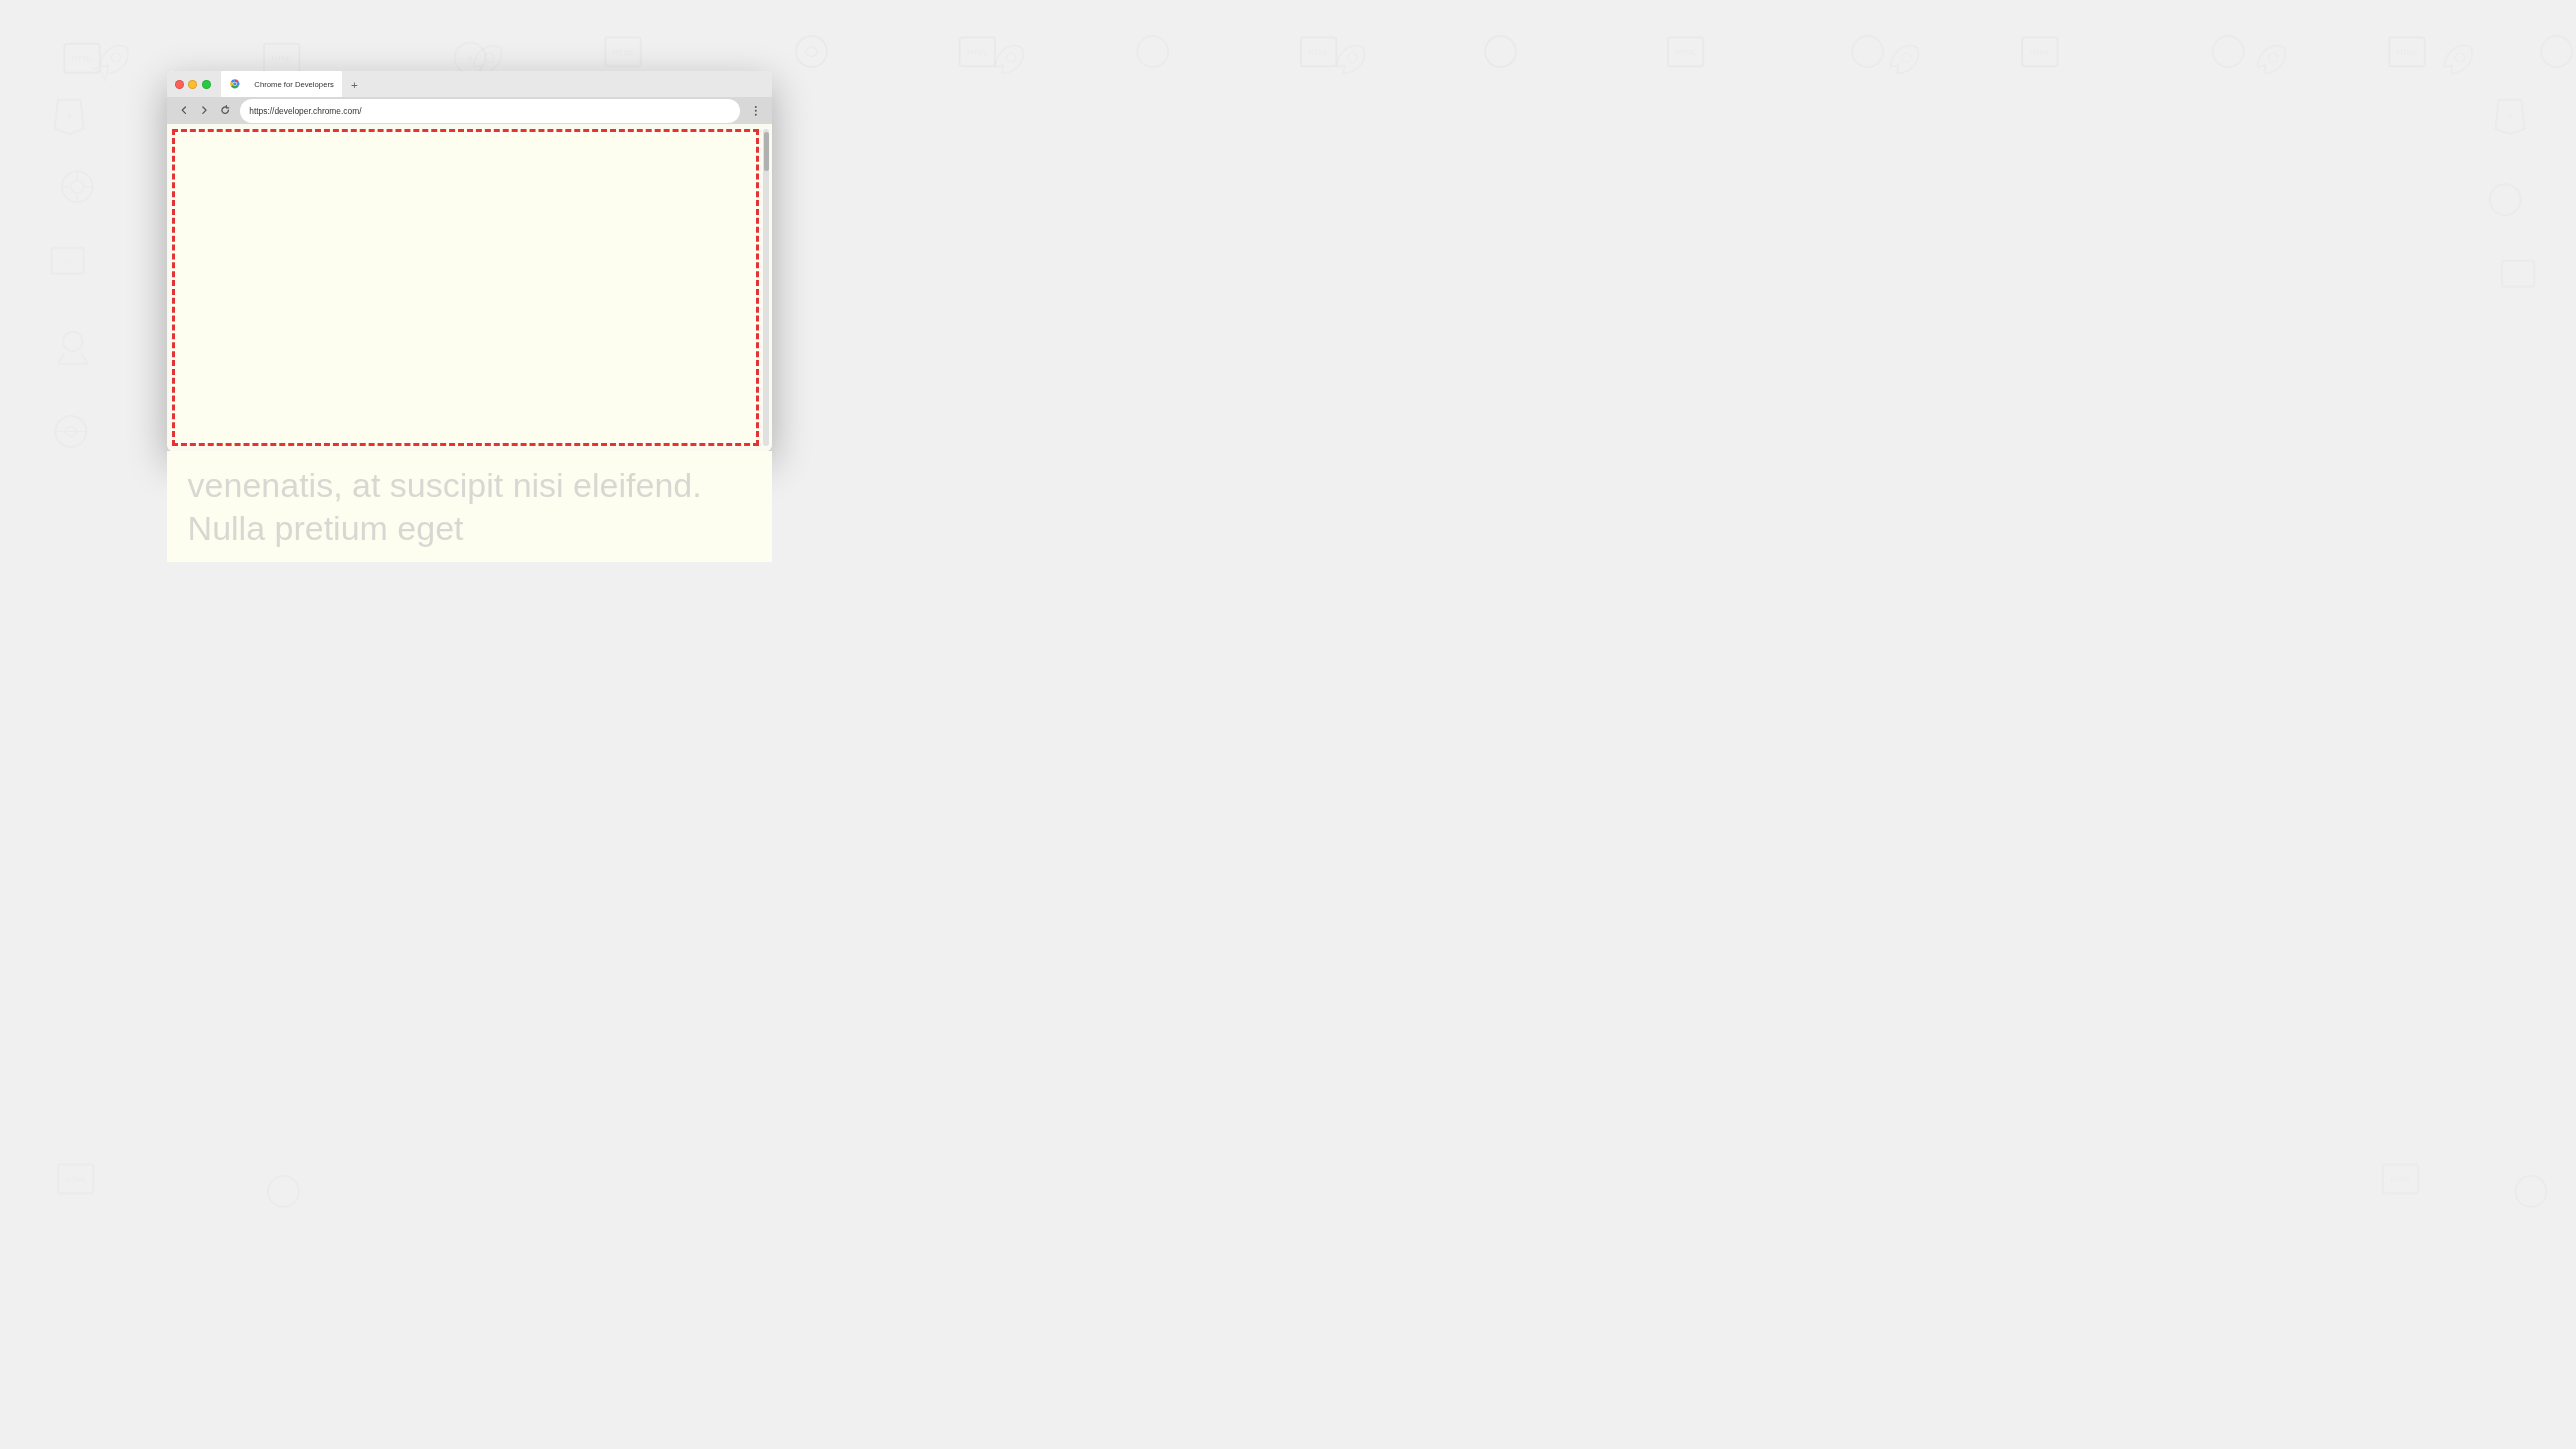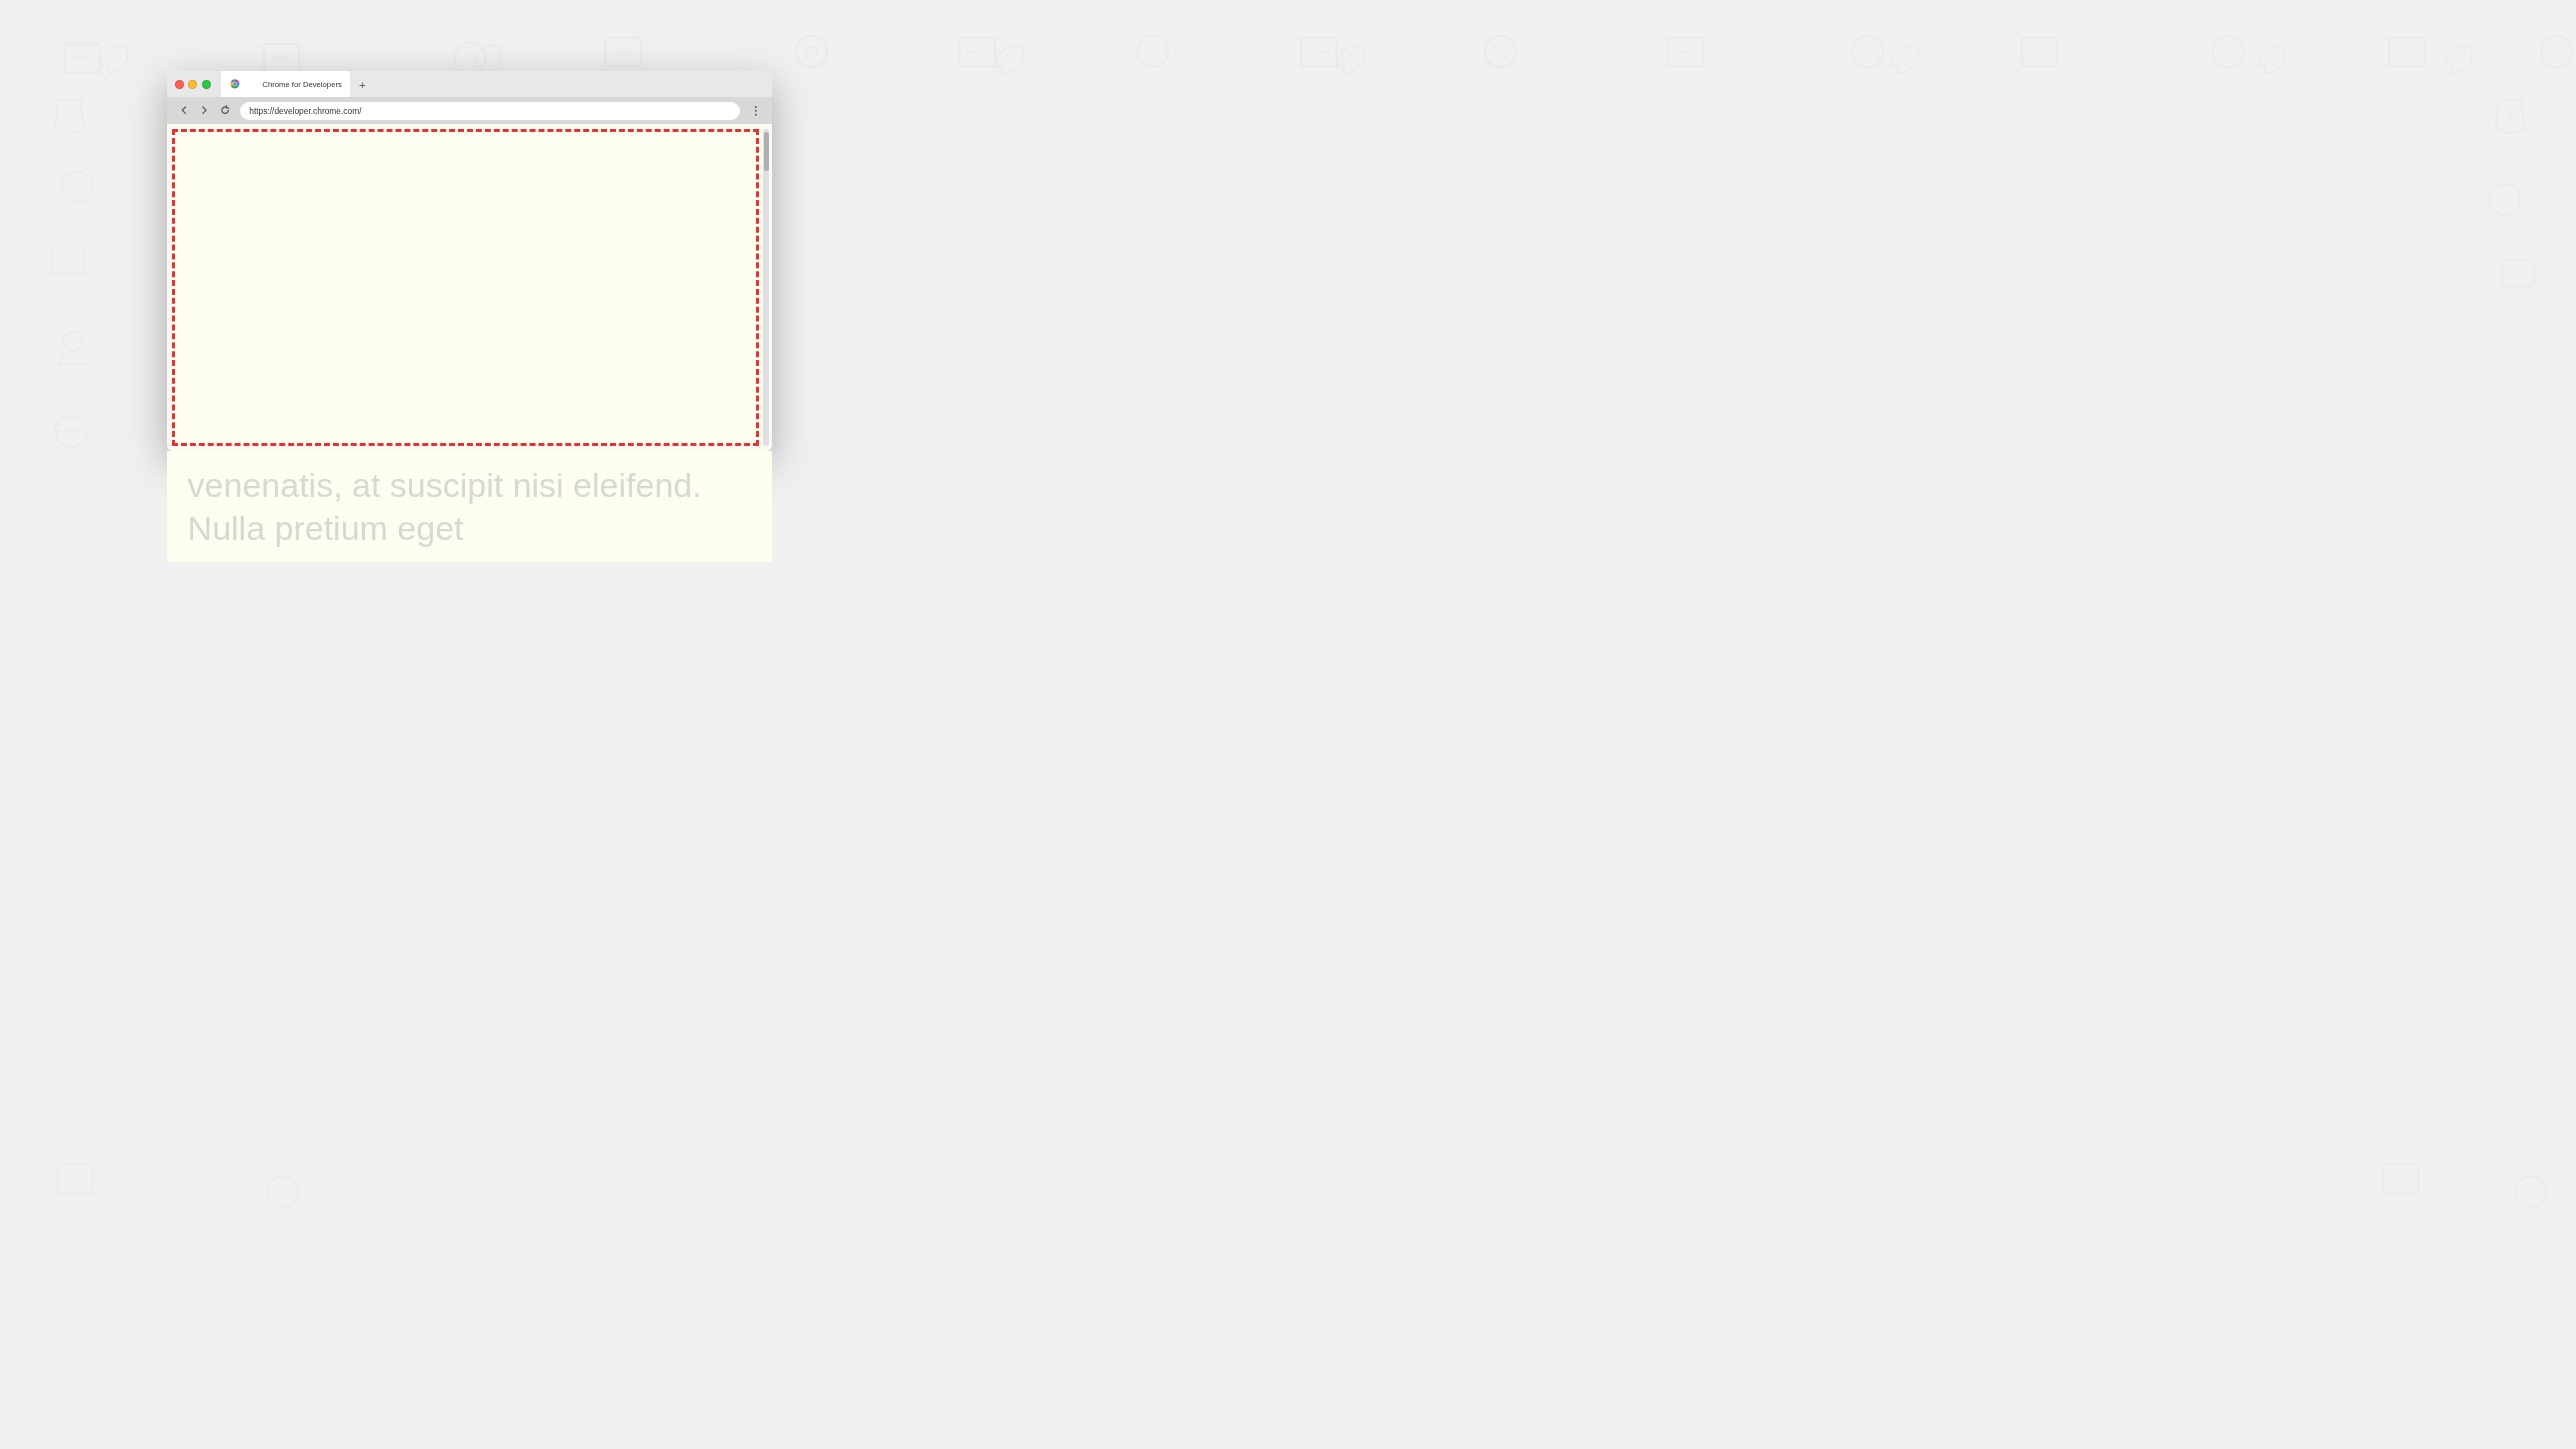--- a/index.html
+++ b/index.html
@@ -66,21 +66,21 @@
       margin-left: 5.2px;
       flex: 1;
     }
 
     .tab {
       display: flex;
       align-items: center;
       background: #ffffff;
       border-radius: 5.2px 5.2px 0 0;
       padding: 3.9px 7.7px;
-      gap: 22px;
+      gap: 14px;
       height: 32px;
       max-width: 142px;
     }
 
     
     .chrome-logo {
       width: 11.6px;
       height: 11.6px;
     }
 
@@ -131,21 +131,21 @@
       cursor: pointer;
       color: #555;
       font-size: 10.3px;
       border-radius: 2.6px;
     }
 
     .url-bar {
       flex: 1;
       background: #ffffff;
       border-radius: 13px;
-      height: 18px;
+      height: 24px;
       display: flex;
       align-items: center;
       padding: 0 9px;
       font-size: 8.4px;
       color: #333;
     }
 
     .menu-btn {
       width: 18px;
       height: 18px;

